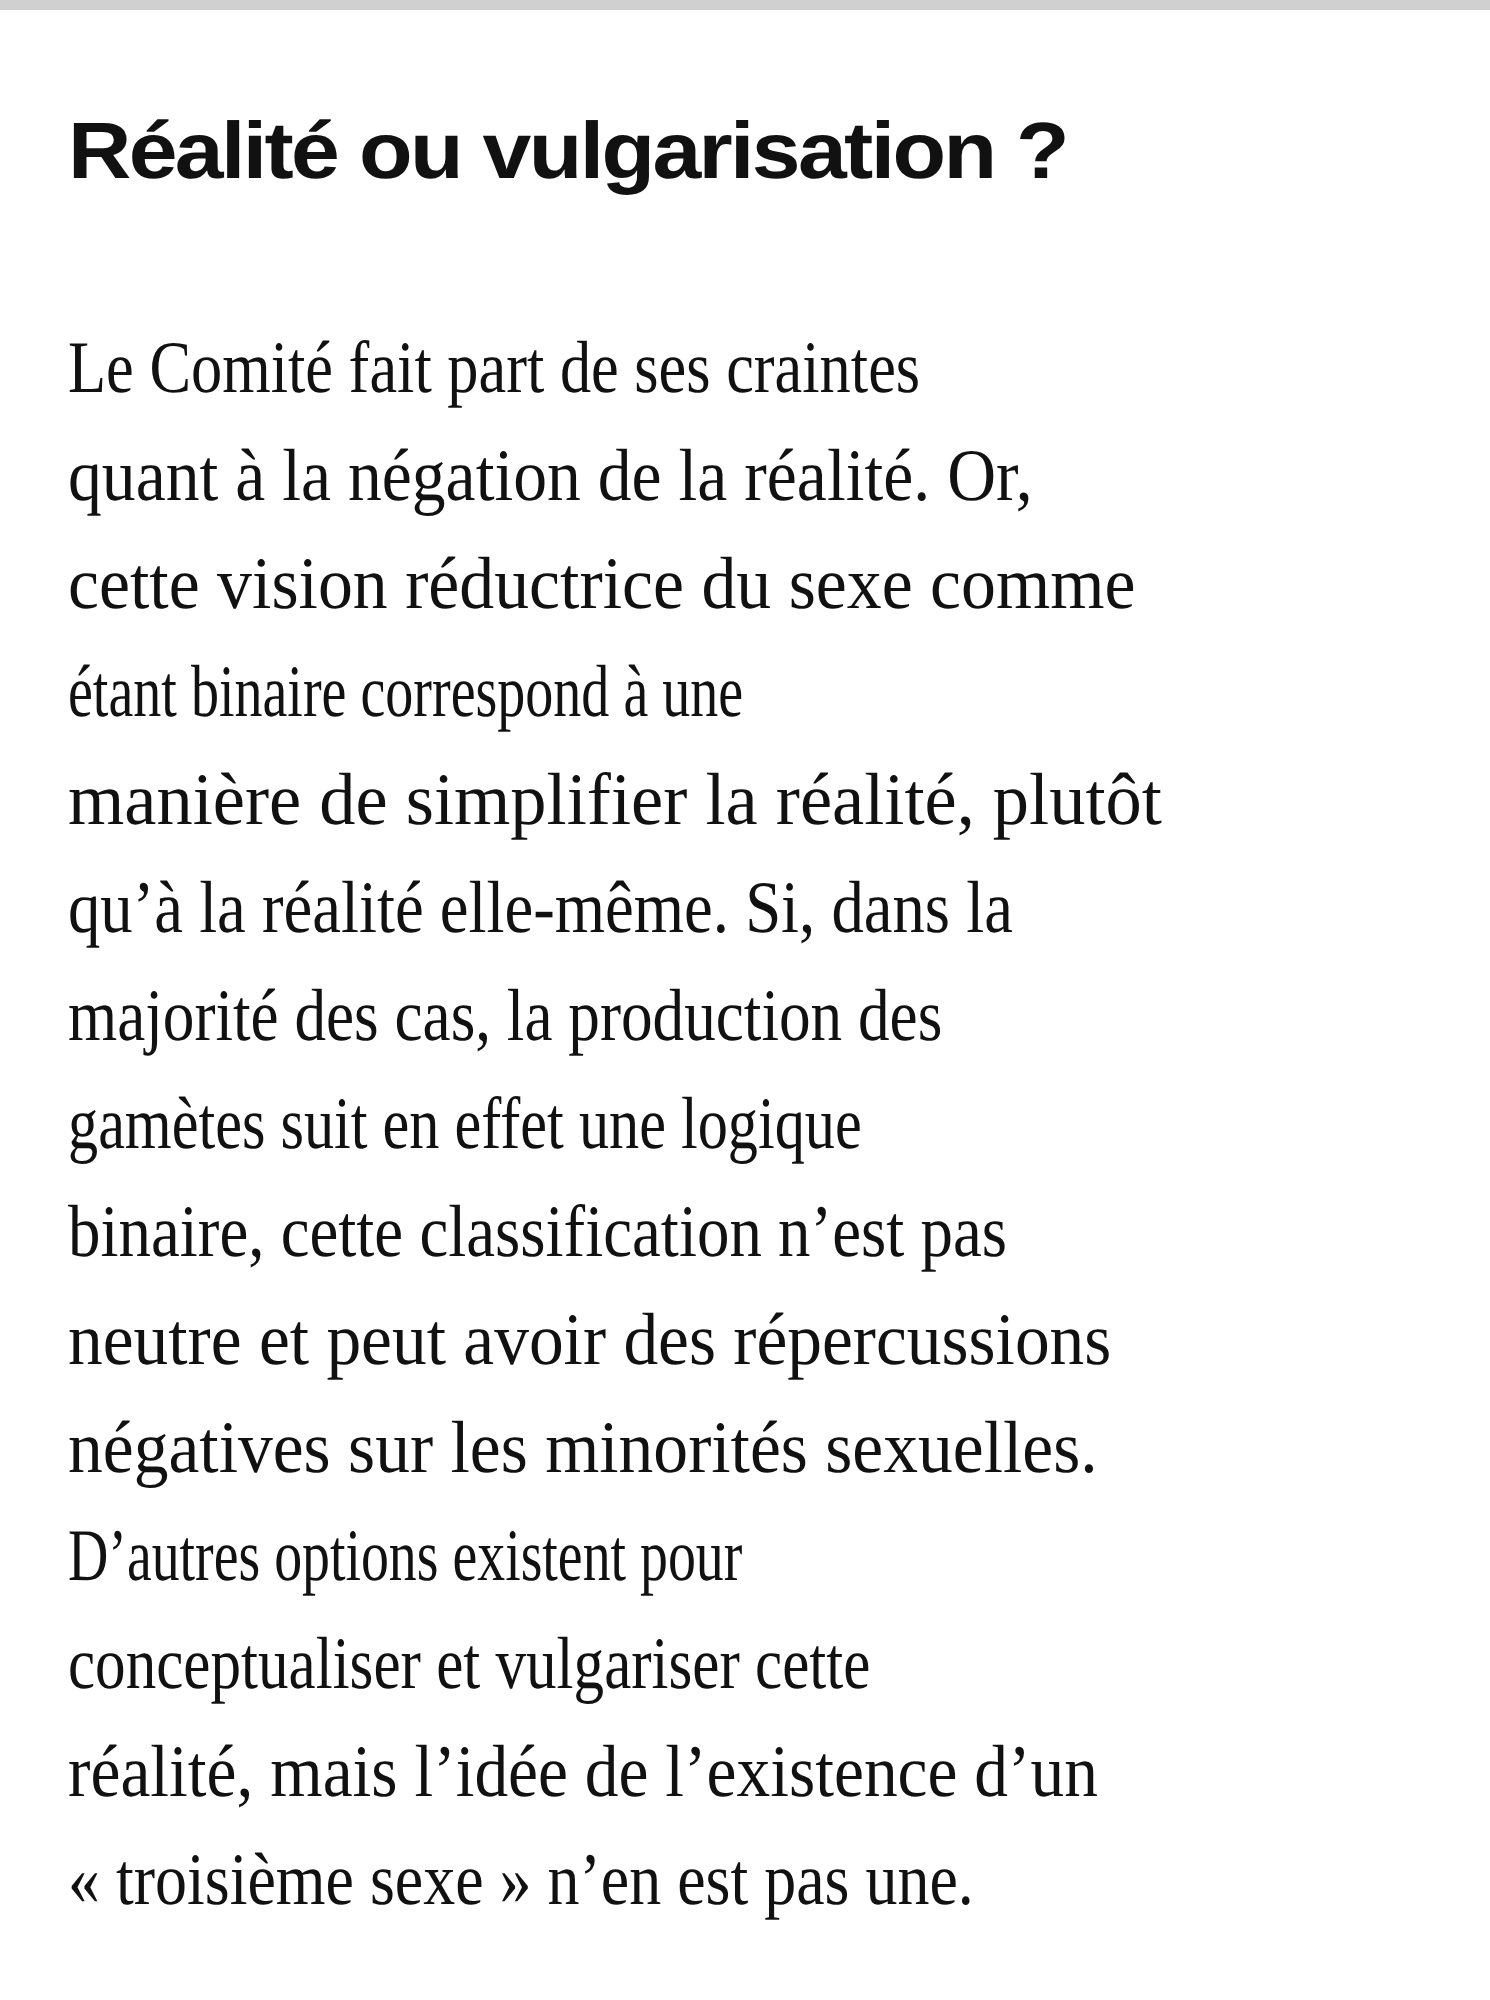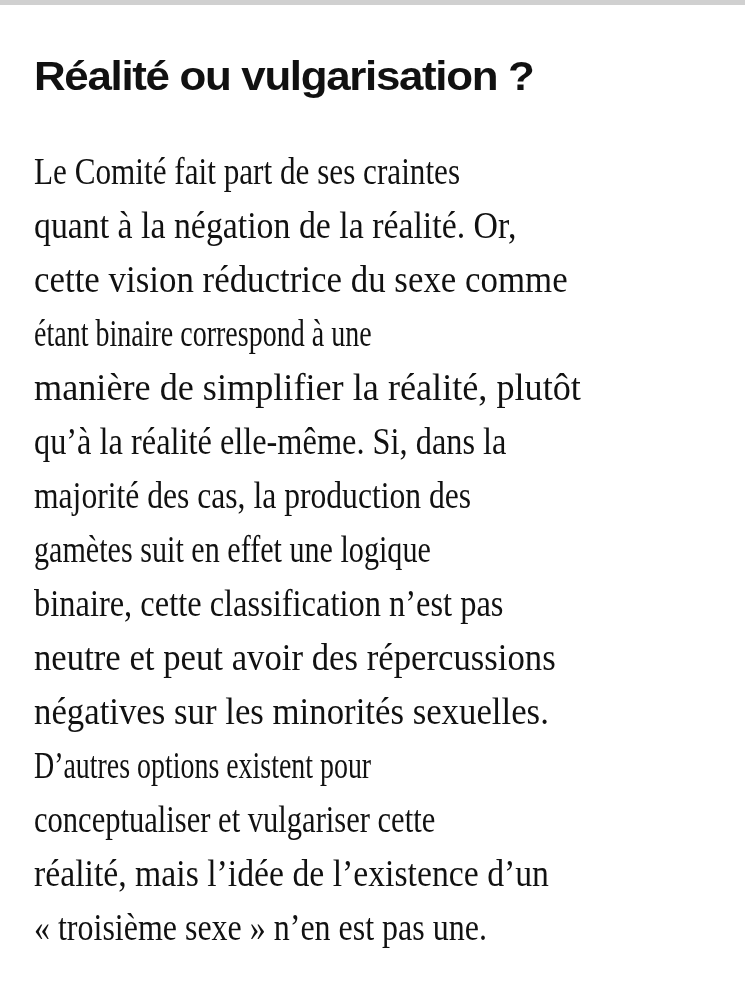--- a/index.html
+++ b/index.html
@@ -37,21 +37,21 @@
       line-height: 56px;
       color: #111111;
       letter-spacing: -1.2px;
       white-space: nowrap;
       transform: scaleX(0.9);
       transform-origin: left center;
     }
     .body-text {
       position: absolute;
       left: 0;
-      top: 145px;
+      top: 158px;
       margin: 0;
       width: 700px;
       font-family: "Liberation Serif", "DejaVu Serif", serif;
       font-size: 37px;
       line-height: 54px;
       color: #111111;
     }
     .line {
       display: block;
       white-space: nowrap;

